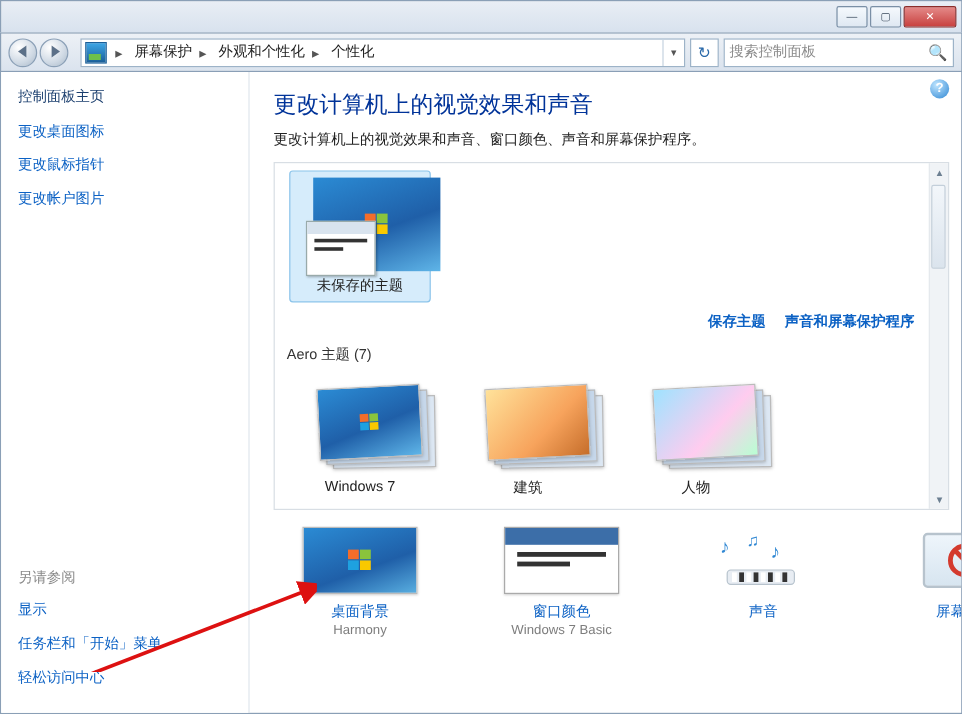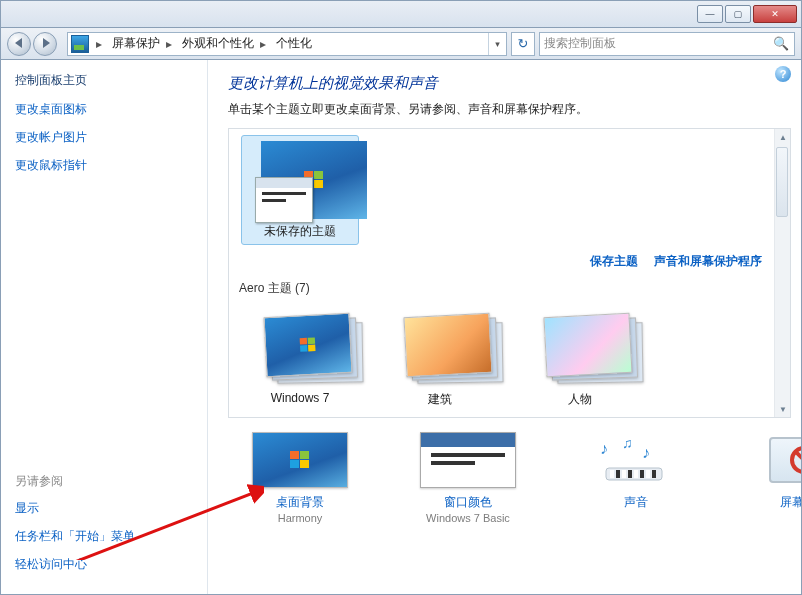--- a/index.html
+++ b/index.html
@@ -19,35 +19,35 @@
 .navcircle.back .arr{ border-right:7px solid #5c7088;}
 .navcircle.fwd .arr{ border-left:7px solid #5c7088; left:9px;}
 
 .crumbs { flex:1; height:24px; background:#fff; border:1px solid #9db3c8; display:flex; align-items:center; font-size:12px; }
 .crumbicon { width:18px; height:18px; margin:0 3px; background:linear-gradient(#3da6e6,#1a5f99); border:1px solid #1a5f99; position:relative;}
 .crumbicon:after{content:"";position:absolute;left:2px;top:9px;width:10px;height:5px;background:#6ec04a;}
 .crumb { padding:0 2px 0 6px; color:#222; cursor:default; }
 .crumbarrow{ padding:0 4px; color:#555;}
 .dropbtn{ width:18px; height:22px; border-left:1px solid #c5d3e0; display:flex;align-items:center;justify-content:center; color:#555; font-size:9px;}
 .refreshbtn{ width:24px; height:24px; border:1px solid #9db3c8; background:#fff; display:flex;align-items:center;justify-content:center; color:#2a69a9; font-size:13px;}
-.searchbox{ width:256px; height:24px; border:1px solid #9db3c8; background:#fff; display:flex; align-items:center; padding:0 4px; color:#8a8a8a; font-size:12px;}
+.searchbox{ width:192px; height:24px; border:1px solid #9db3c8; background:#fff; display:flex; align-items:center; padding:0 4px; color:#8a8a8a; font-size:12px;}
 .searchbox .sicon{ margin-left:auto; color:#2a69a9; font-size:13px;}
 
 
 .mainarea{ display:flex; height: calc(595px - 27px - 33px); border:1px solid #8a9fb6; border-top:none; }
 .sidebar{ width:206px; background:#fff; padding:12px 0 10px 14px; display:flex; flex-direction:column; font-size:12px; }
 .side-head{ color:#1a3e6e; font-size:12px; margin-bottom:12px;}
 .side-link{ color:#0b61c4; margin-bottom:11px; cursor:pointer; }
 .side-sec2{ margin-top:auto; }
 .side-muted{ color:#8a8a8a; margin-bottom:10px;}
 
 .content{ flex:1; position:relative; border-left:1px solid #dfe6ed; padding:14px 10px 0 20px; overflow:hidden; }
 .helpicon{ position:absolute; right:10px; top:6px; width:16px;height:16px;border-radius:50%; background:radial-gradient(circle at 35% 30%,#bfe5ff,#2f87d3); color:#fff; font-size:11px; font-weight:bold; display:flex;align-items:center;justify-content:center; cursor:pointer;}
 
-h1.page-title{ color:#003399; font-size:15px; font-weight:normal; margin-bottom:8px;font-style:italic;}
+h1.page-title{ color:#003399; font-size:19px; font-weight:normal; margin-bottom:8px;}
 .page-sub{ font-size:12px; color:#222; margin-bottom:10px; }
 
 .themesbox{ border:1px solid #d8dee4; background:#fff; height:290px; padding:6px 8px 4px 8px; position:relative; }
 .themesbox .scrollbar{ position:absolute; right:0; top:0; width:16px; height:100%; background:#f0f3f6; border-left:1px solid #e5e9ed;}
 .sb-btn{ width:16px;height:16px; display:flex;align-items:center;justify-content:center; font-size:8px; color:#6c7f91;}
 .sb-btn.bot{position:absolute;bottom:0;}
 .sb-thumb{ position:absolute; right:2px; top:18px; width:12px; height:70px; background:linear-gradient(#f2f6fa,#dbe4ed); border:1px solid #c3cfda; border-radius:2px;}
 
 .grouplabel{ font-size:12px; color:#333; margin:2px 0 6px 2px;}
 .thumb-row{ display:flex; gap:22px; padding-left:4px;}
@@ -141,36 +141,36 @@
     <span>搜索控制面板</span>
     <span class="sicon">🔍</span>
   </div>
 </div>
 
 <div class="mainarea">
 
   <div class="sidebar">
     <div class="side-head">控制面板主页</div>
     <div class="side-link">更改桌面图标</div>
+    <div class="side-link">更改鼠标指针</div>
     <div class="side-link">更改帐户图片</div>
-    <div class="side-link">更改鼠标指针</div>
 
     <div class="side-sec2">
       <div class="side-muted">另请参阅</div>
       <div class="side-link">显示</div>
       <div class="side-link">任务栏和「开始」菜单</div>
       <div class="side-link">轻松访问中心</div>
     </div>
   </div>
 
   <div class="content">
     <div class="helpicon">?</div>
 
     <h1 class="page-title">更改计算机上的视觉效果和声音</h1>
-    <div class="page-sub">单击某个主题立即更改桌面背景、另请参阅、声音和屏幕保护程序。</div>
+    <div class="page-sub">更改计算机上的视觉效果和声音、窗口颜色、声音和屏幕保护程序。</div>
 
     <div class="themesbox">
       <div class="scrollbar">
         <div class="sb-btn">▲</div>
         <div class="sb-thumb"></div>
         <div class="sb-btn bot">▼</div>
       </div>
 
       <div class="thumb-row">
         <div class="theme-item selected">

